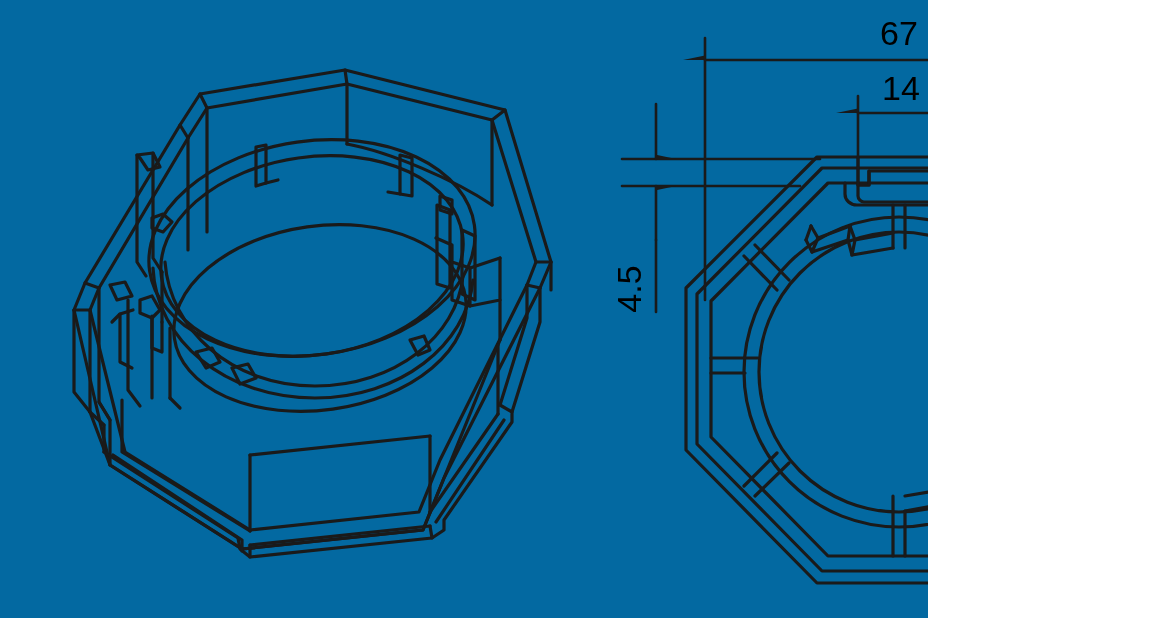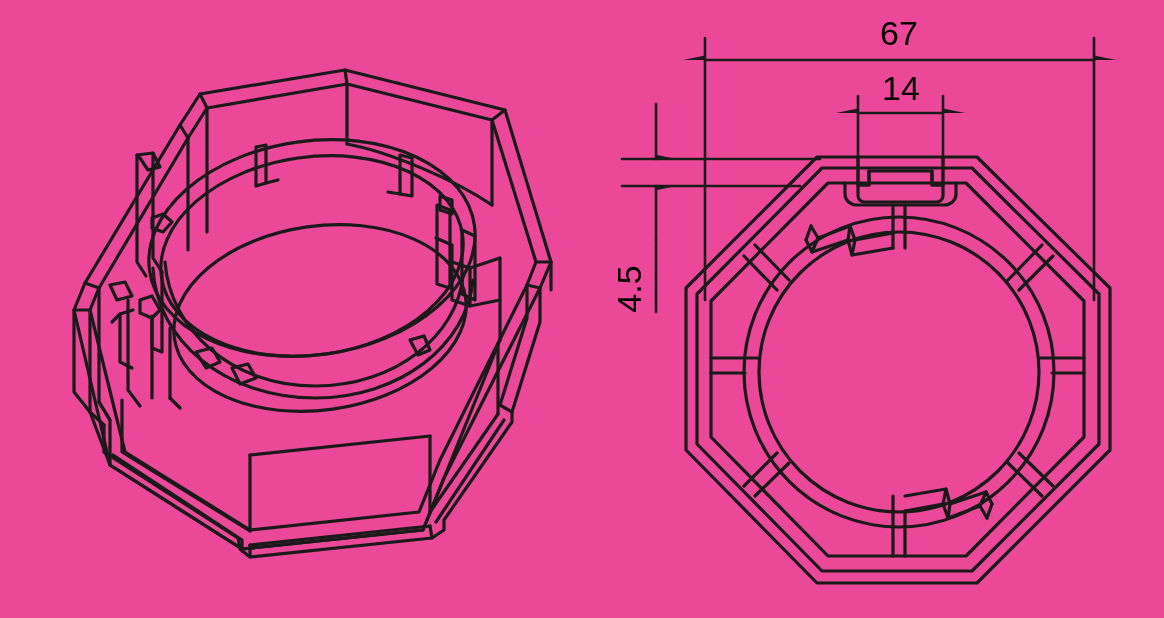--- a/index.html
+++ b/index.html
@@ -6,23 +6,23 @@
   html, body {
     margin: 0;
     padding: 0;
     background: #ffffff;
   }
   body {
     font-family: "Liberation Sans", sans-serif;
   }
   #sheet {
     position: relative;
-    width: 1164px;
+    width: 928px;
     height: 618px;
-    background: #ec4899;
+    background: #0369a1;
     overflow: hidden;
   }
   #drawing-svg {
     position: absolute;
     left: 0;
     top: 0;
     width: 1164px;
     height: 618px;
     display: block;
   }

